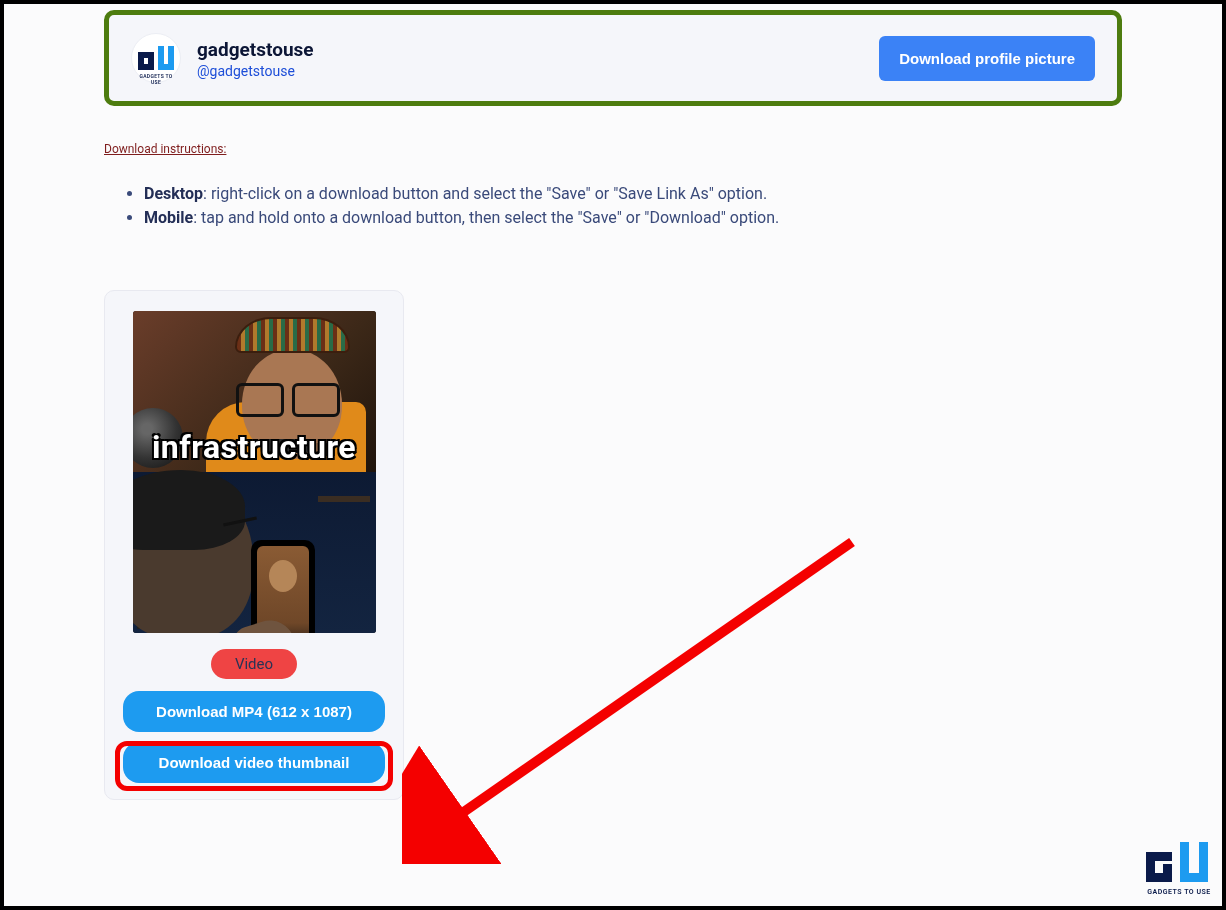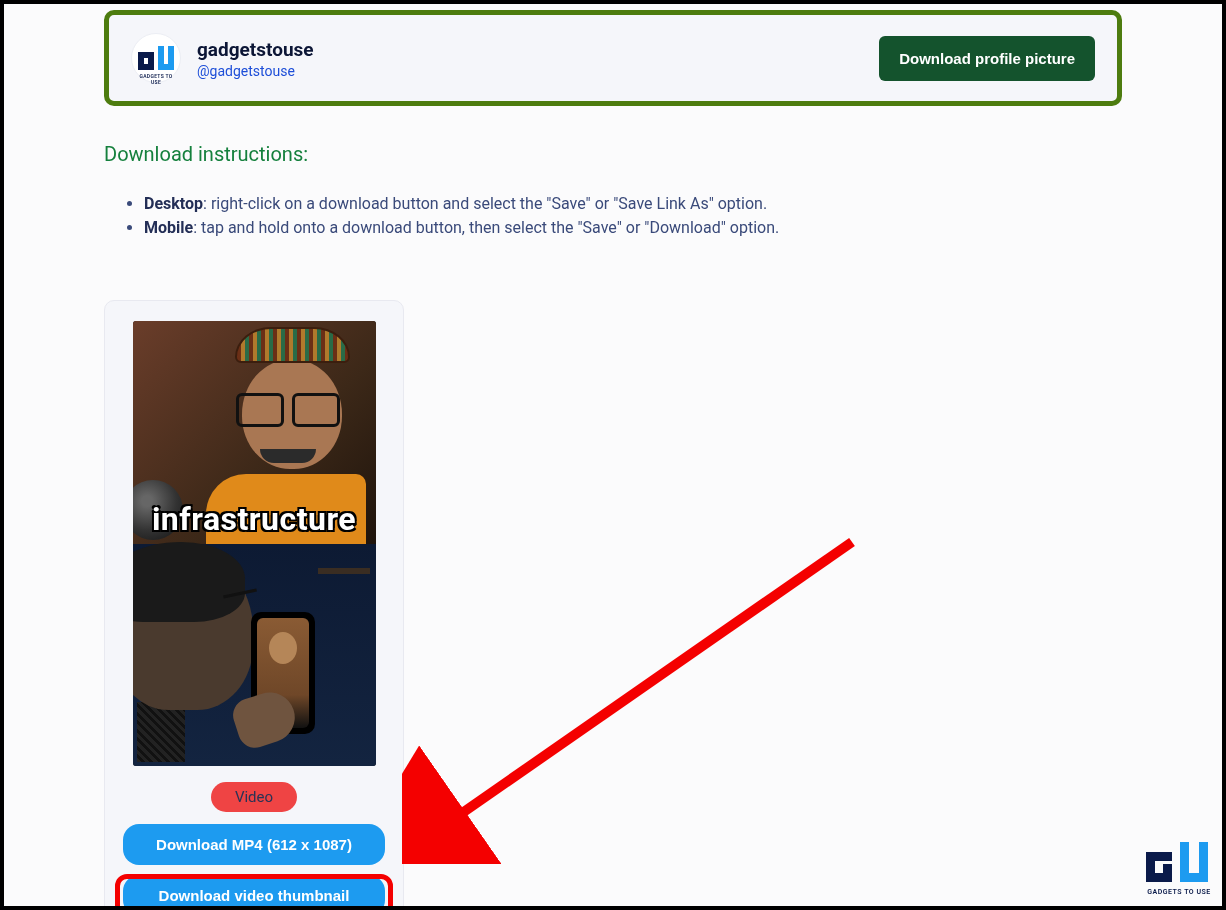--- a/index.html
+++ b/index.html
@@ -57,35 +57,36 @@
   font-size: 19px;
   font-weight: 700;
   color: #0c1636;
 }
 .profile-handle {
   font-size: 14px;
   color: #1d4ed8;
   margin-top: 2px;
 }
 .btn-primary {
-  background: #14532d;
+  background: #3b82f6;
   color: #fff;
   border: none;
   border-radius: 6px;
   padding: 14px 20px;
   font-size: 15px;
   font-weight: 600;
   cursor: pointer;
 }
 .instructions {
   margin-top: 36px;
 }
 .instructions-title {
-  color: #15803d;
-  font-size: 20px;
+  color: #7f1d1d;
+  font-size: 12px;
+  text-decoration: underline;
 }
 .instructions ul {
   margin-top: 26px;
   padding-left: 40px;
 }
 .instructions li {
   color: #3a4a7a;
   font-size: 16px;
   line-height: 1.5;
 }
@@ -98,21 +99,21 @@
   border: 1px solid #e8e9f0;
   border-radius: 10px;
   padding: 20px 18px 16px 18px;
   display: flex;
   flex-direction: column;
   align-items: center;
   position: relative;
 }
 .thumb {
   width: 243px;
-  height: 445px;
+  height: 322px;
   border-radius: 3px;
   overflow: hidden;
   position: relative;
   background: #1a1a1a;
 }
 .thumb-top {
   position: absolute;
   top: 0; left: 0; right: 0;
   height: 50%;
   background: linear-gradient(135deg,#6a3d2a 0%, #3c2818 60%, #1f140c 100%);

